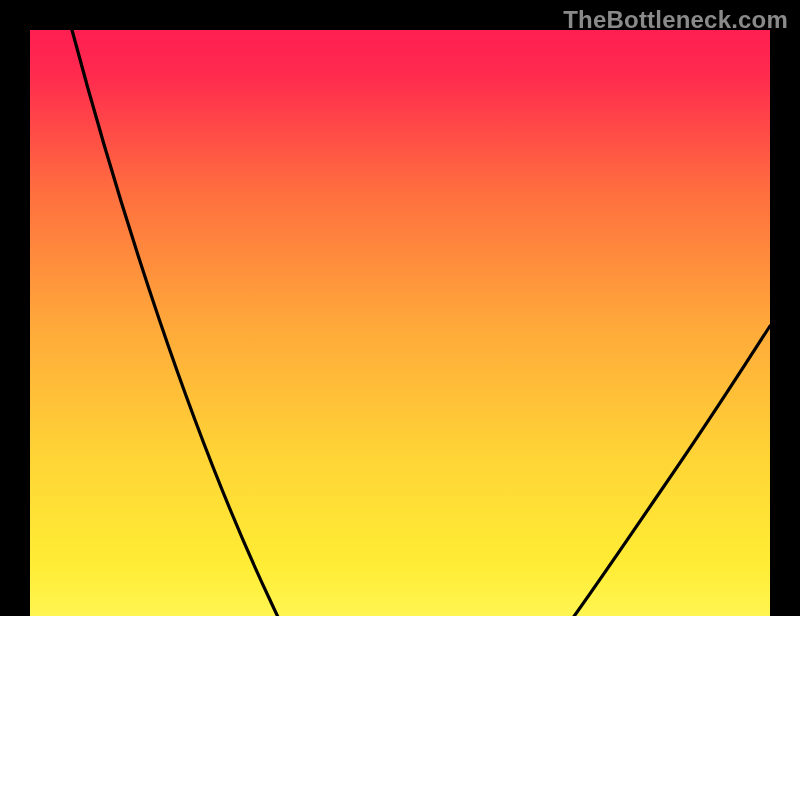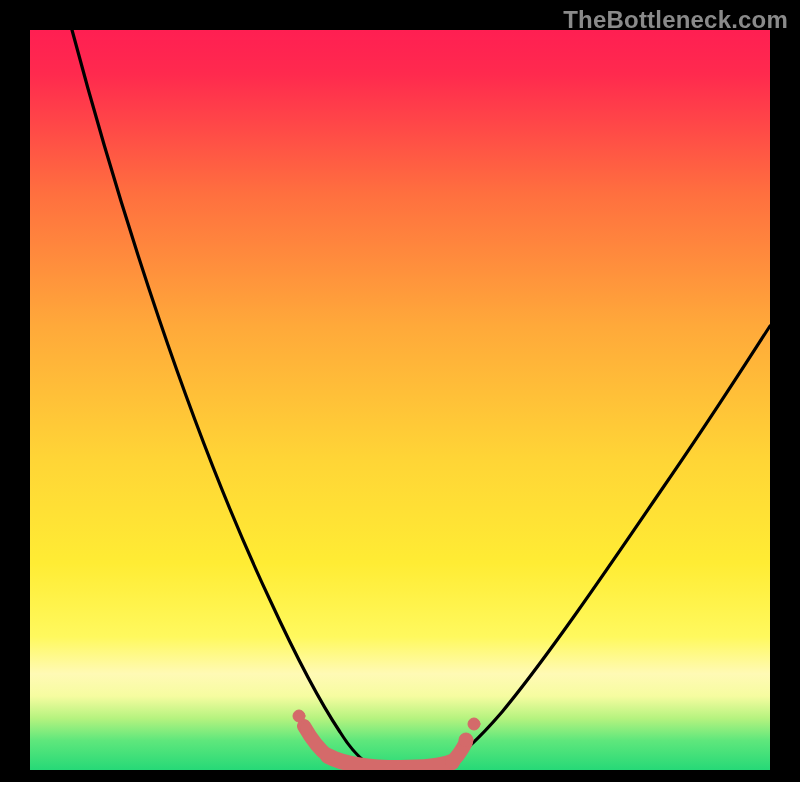--- a/index.html
+++ b/index.html
@@ -2,21 +2,21 @@
 <html><head>
 <meta charset="utf-8">
 <style>
   body {
     margin: 0;
     padding: 0;
     background: #fff;
   }
   .container {
     width: 800px;
-    height: 782px;
+    height: 616px;
     position: relative;
   }
   svg {
     display: block;
   }
   .watermark {
     position: absolute;
     top: 6px;
     right: 12px;
     font-family: Arial, Helvetica, sans-serif;

